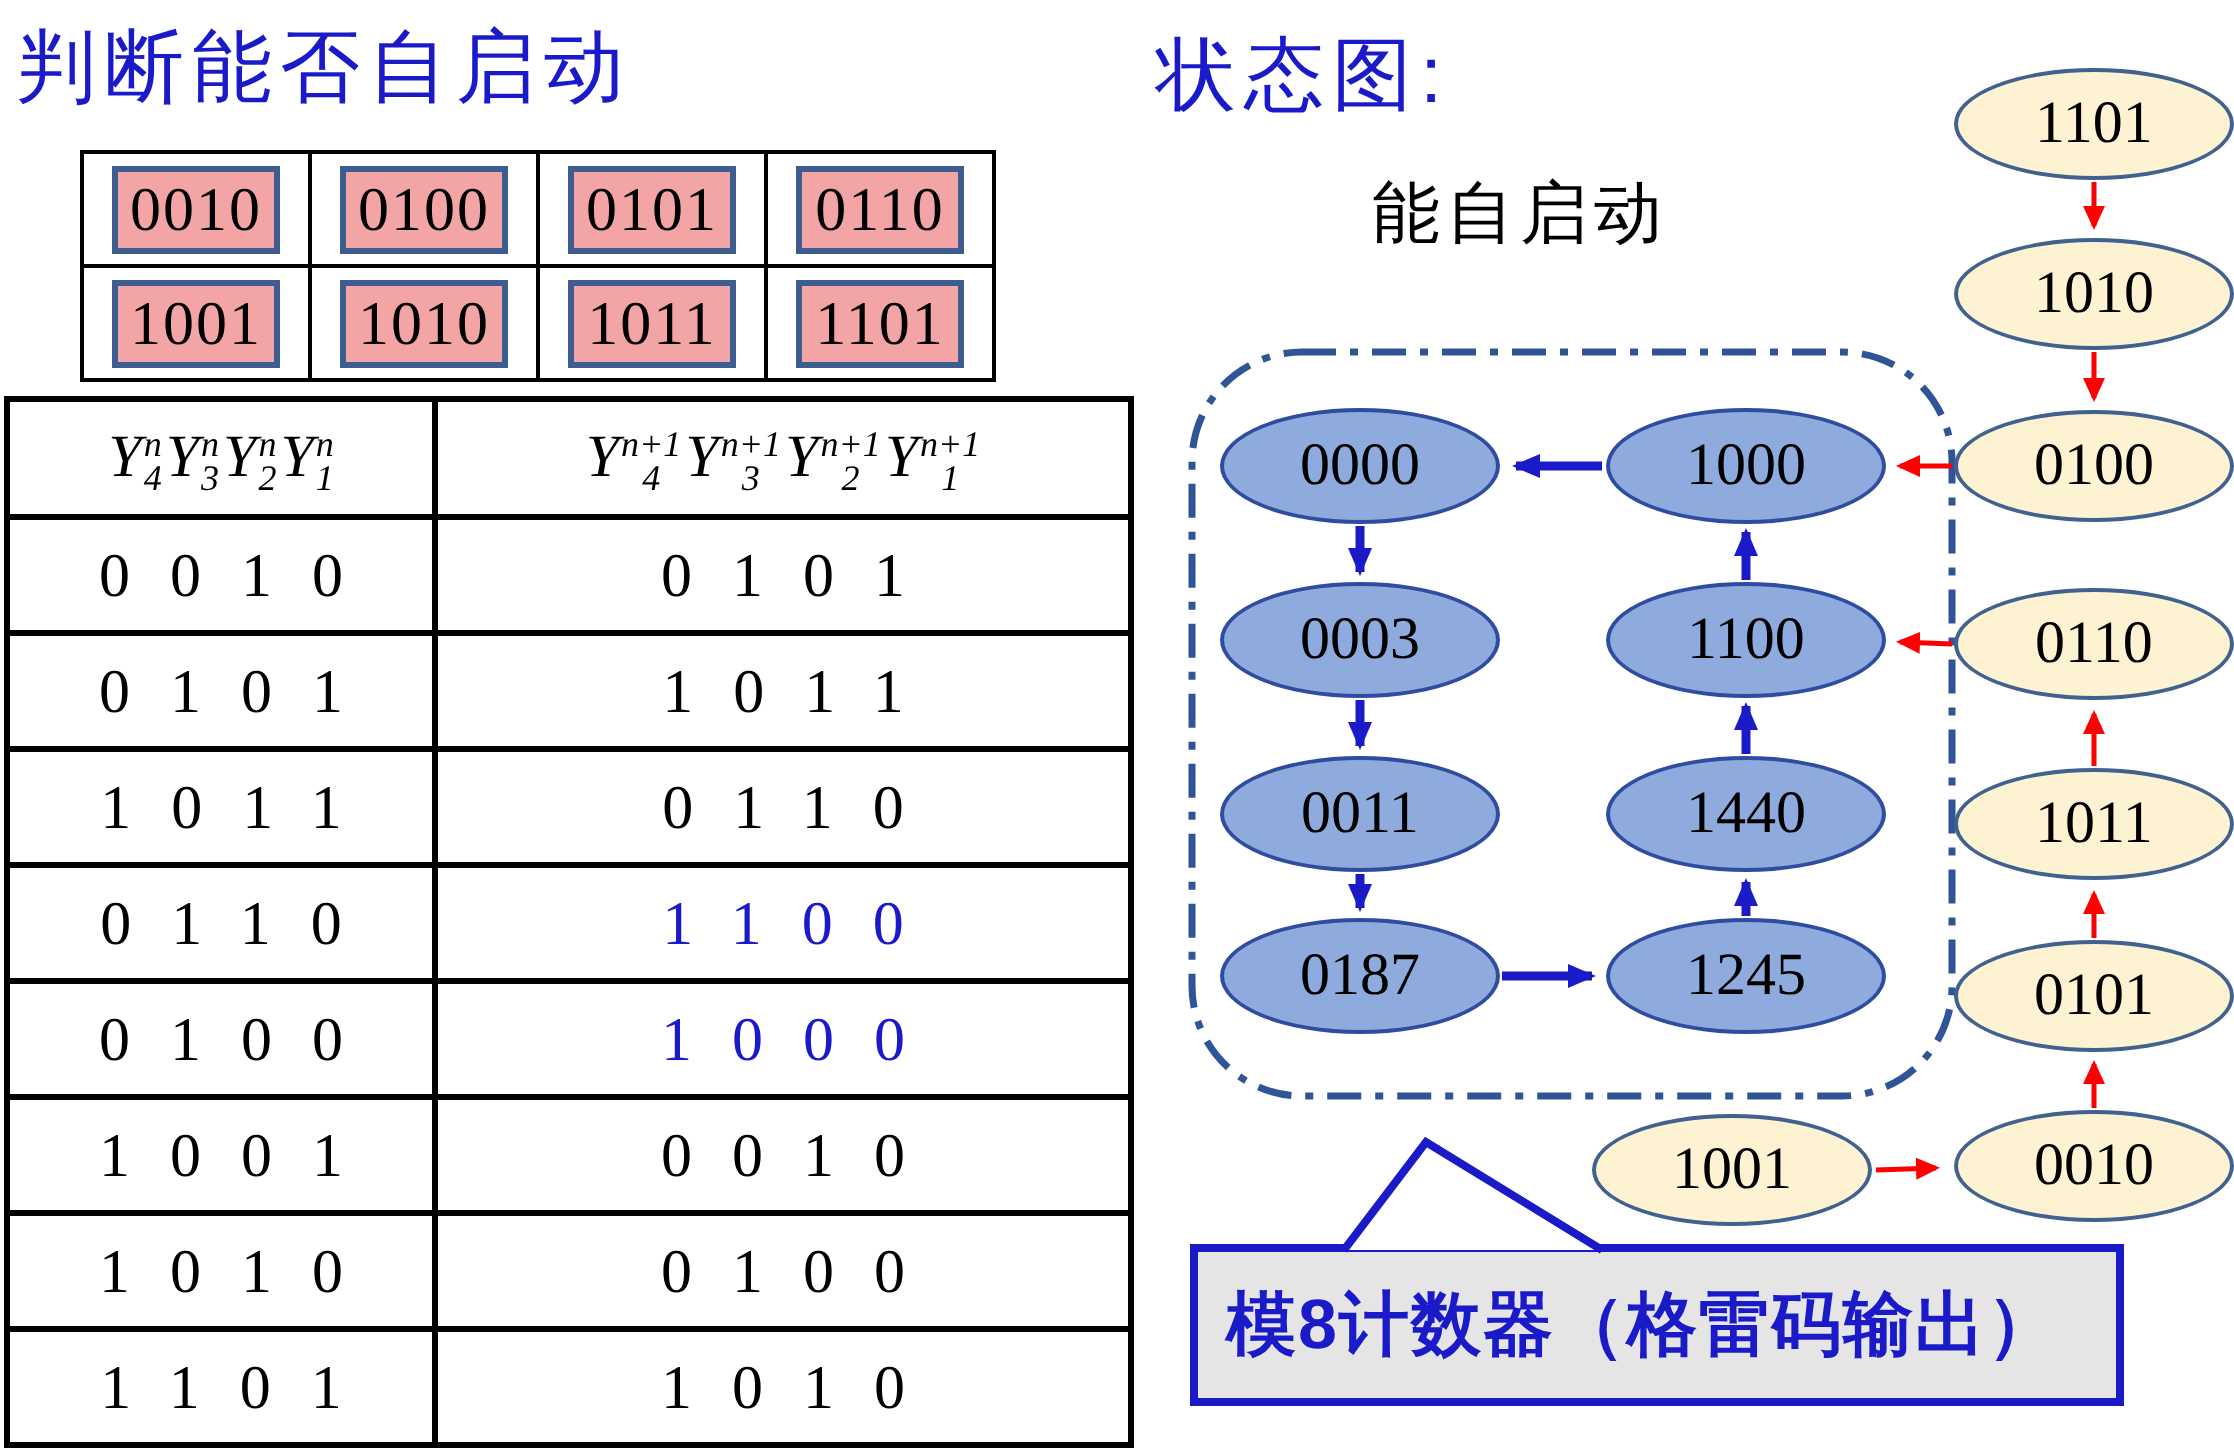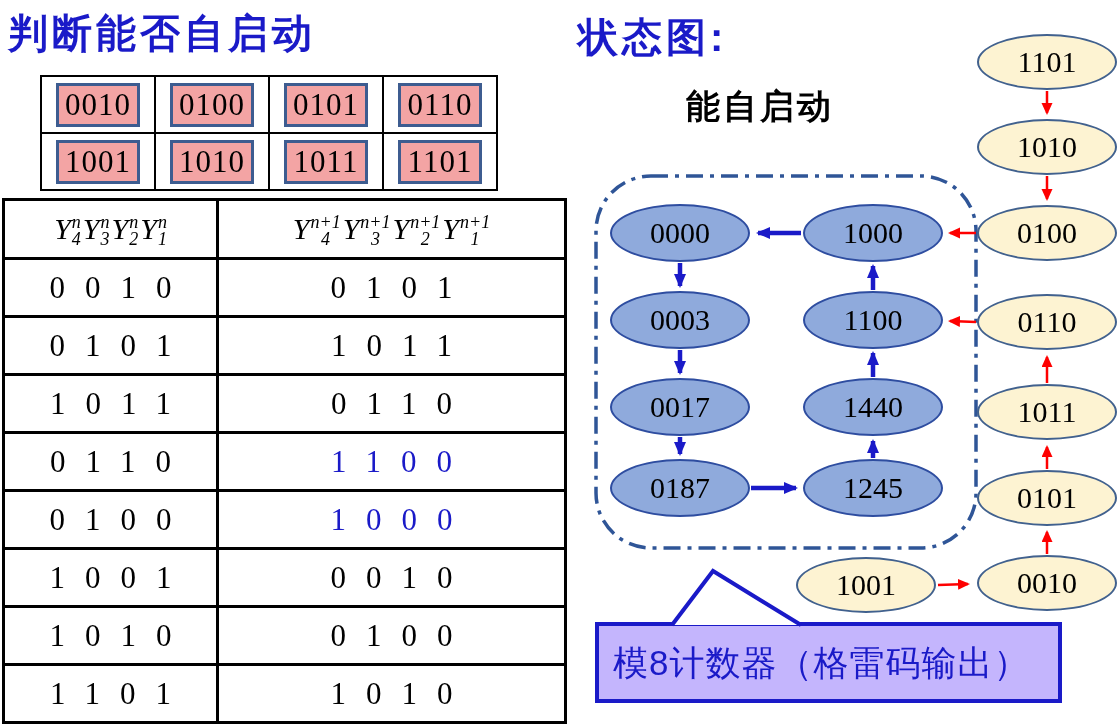--- a/index.html
+++ b/index.html
@@ -2,21 +2,21 @@
 <html><head>
 <meta charset="utf-8">
 <style>
   html,body { margin:0; padding:0; background:#fff; }
   .canvas {
     position:relative; width:1117px; height:725px; background:#ffffff;
     overflow:hidden; font-family:"Liberation Sans", sans-serif;
   }
 
   
-  .cjk { font-weight:700; letter-spacing:4px; white-space:nowrap; }
+  .cjk { font-weight:400; letter-spacing:4px; white-space:nowrap; }
   #left-title  { position:absolute; left:8px;  top:6px;  font-size:40px; color:#1a1ac8; }
   #right-title { position:absolute; left:578px; top:10px; font-size:40px; color:#1a1ac8; }
   #self-start  { position:absolute; left:686px; top:84px; font-size:34px; color:#000; letter-spacing:3px; }
 
   
   #invalid-table { position:absolute; left:40px; top:75px; border-collapse:collapse; }
   #invalid-table td {
     width:112px; height:55px; border:2px solid #000;
     text-align:center; vertical-align:middle; padding:0;
   }
@@ -48,22 +48,22 @@
     display:flex; align-items:center; justify-content:center;
     font-family:"Liberation Serif", serif; font-size:30px; color:#000; z-index:3;
     box-sizing:border-box;
   }
   .st.cycle { background:#8faadc; border:2px solid #2e4da0; }
   .st.outer { background:#fdf3d2; border:2px solid #41618e; height:56px; }
 
   
   #callout {
     position:absolute; left:595px; top:622px; width:445px; height:73px;
-    border:4px solid #1a1ac8; background:#c4b5fd; color:#1a1ac8;
-    font-size:35px; font-weight:400; line-height:73px; padding-left:14px;
+    border:4px solid #1a1ac8; background:#e5e5e5; color:#1a1ac8;
+    font-size:35px; font-weight:700; line-height:73px; padding-left:14px;
     letter-spacing:1px; z-index:1; white-space:nowrap;
   }
 
   
   #overlay { position:absolute; left:0; top:0; width:1117px; height:725px; z-index:2; pointer-events:none; }
 </style>
 </head>
 <body>
 
 <div class="canvas">
@@ -224,21 +224,21 @@
       <line x1="1047" y1="469" x2="1047" y2="447" marker-end="url(#mred)"></line>
       <line x1="1047" y1="554" x2="1047" y2="532" marker-end="url(#mred)"></line>
       <line x1="938" y1="585" x2="968" y2="584" marker-end="url(#mred)"></line>
     </g>
   </svg>
 
   <div class="st cycle" style="left:610px;top:204px">0000</div>
   <div class="st cycle" style="left:803px;top:204px">1000</div>
   <div class="st cycle" style="left:610px;top:291px">0003</div>
   <div class="st cycle" style="left:803px;top:291px">1100</div>
-  <div class="st cycle" style="left:610px;top:378px">0017</div>
+  <div class="st cycle" style="left:610px;top:378px">0011</div>
   <div class="st cycle" style="left:803px;top:378px">1440</div>
   <div class="st cycle" style="left:610px;top:459px">0187</div>
   <div class="st cycle" style="left:803px;top:459px">1245</div>
 
   <div class="st outer" style="left:977px;top:34px">1101</div>
   <div class="st outer" style="left:977px;top:119px">1010</div>
   <div class="st outer" style="left:977px;top:205px">0100</div>
   <div class="st outer" style="left:977px;top:294px">0110</div>
   <div class="st outer" style="left:977px;top:384px">1011</div>
   <div class="st outer" style="left:977px;top:470px">0101</div>

